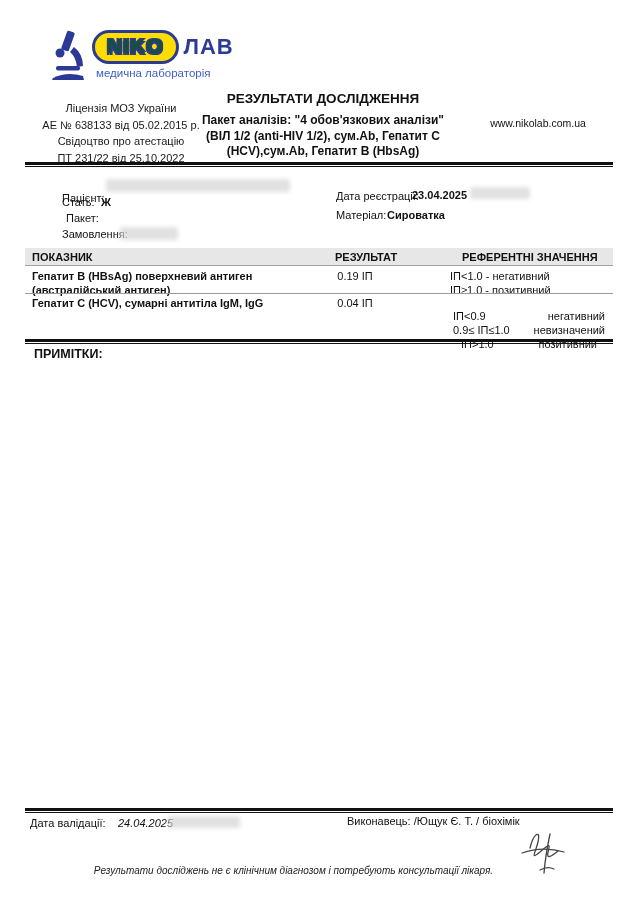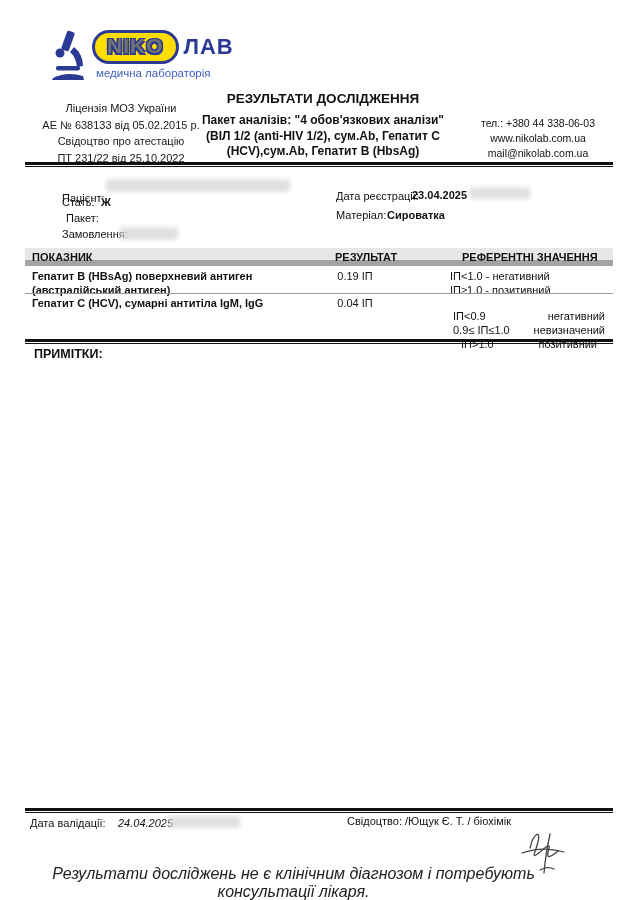--- a/index.html
+++ b/index.html
@@ -6,21 +6,21 @@
   body { background:#fff; font-family:"Liberation Sans", sans-serif; color:#111; }
   .page { position:relative; width:638px; height:900px; background:#fff; overflow:hidden; }
 
   
   .logo { position:absolute; left:50px; top:30px; display:flex; align-items:flex-start; }
   .logo-right { margin-left:6px; }
   .logo-row { display:flex; align-items:center; }
   .logo-pill {
     background:#ffdd00; border:3px solid #2b3a94; border-radius:20px;
     padding:1px 12px 3px 12px; font-size:21px; font-weight:bold; letter-spacing:1px;
-    color:#737373;
+    color:#14532d;
     text-shadow:-1.5px -1.5px 0 #2b3a94, 1.5px -1.5px 0 #2b3a94, -1.5px 1.5px 0 #2b3a94, 1.5px 1.5px 0 #2b3a94;
   }
   .logo-suffix { color:#2b3a94; font-size:22px; font-weight:bold; margin-left:5px; letter-spacing:1px; }
   .logo-tagline { color:#3f5ec7; font-size:11.5px; margin-top:3px; margin-left:4px; }
 
   
   .license { position:absolute; left:26px; top:100px; width:190px; text-align:center;
              font-size:11px; line-height:1.5; color:#1a1a1a; }
   .doc-title { position:absolute; left:188px; top:91px; width:270px; text-align:center;
                font-size:13.5px; font-weight:bold; }
@@ -34,30 +34,30 @@
                 border-top:3px solid #111; border-bottom:1px solid #111; }
   .rule-thin { position:absolute; left:25px; width:588px; border-top:1px solid #9a9a9a; }
 
   
   .fld { position:absolute; font-size:11px; }
   .b { font-weight:bold; }
   .redacted { position:absolute; background:#d7d7d7; filter:blur(2px); border-radius:2px; opacity:.75; }
 
   
   .thead { position:absolute; left:25px; top:248px; width:588px; height:18px;
-           background:#e7e7e7; border-bottom:6px solid #a3a3a3; }
+           background:#e7e7e7; border-bottom:1px solid #a3a3a3; }
   .th { position:absolute; top:3px; font-size:11px; font-weight:bold; }
   .cell { position:absolute; font-size:11px; line-height:1.25; }
   .ref-split { display:flex; justify-content:space-between; }
 
   
   .notes-label { position:absolute; left:34px; top:347px; font-size:12.5px; font-weight:bold; }
   .sig { position:absolute; left:514px; top:826px; }
   .disclaimer { position:absolute; left:0; top:865px; width:568px; text-align:center;
-                font-size:16px; font-style:italic; color:#222;padding-left:19px; }
+                font-size:10px; font-style:italic; color:#222;padding-left:19px; }
   .i { font-style:italic; }
 </style>
 </head>
 <body>
 
 <div class="page">
 
   <div class="logo">
     <span>
       <svg width="36" height="50" viewBox="0 0 36 50">
@@ -87,23 +87,21 @@
   </div>
 
   <div class="doc-title">РЕЗУЛЬТАТИ ДОСЛІДЖЕННЯ</div>
   <div class="package">
     <div>Пакет аналізів: "4 обов'язкових аналізи"</div>
     <div>(ВІЛ 1/2 (anti-HIV 1/2), сум.Ab, Гепатит С</div>
     <div>(HCV),сум.Ab, Гепатит В (HbsAg)</div>
   </div>
 
   <div class="contact">
-    <div>тел.: +380 44 338-06-03</div>
     <div>www.nikolab.com.ua</div>
-    <div>mail@nikolab.com.ua</div>
   </div>
 
   <div class="rule-thick" style="top:162px"></div>
 
   <div class="fld" style="left:62px;top:192px">Пацієнт:</div>
   <div class="redacted" style="left:106px;top:179px;width:184px;height:13px"></div>
 
   <div class="fld" style="left:62px;top:196px">Стать:</div>
   <div class="fld b" style="left:101px;top:196px">Ж</div>
 
@@ -157,21 +155,21 @@
   <div class="rule-thick" style="top:339px"></div>
 
   <div class="notes-label">ПРИМІТКИ:</div>
 
   <div class="rule-thick" style="top:808px"></div>
 
   <div class="fld" style="left:30px;top:817px">Дата валідації:</div>
   <div class="fld i" style="left:118px;top:817px">24.04.2025</div>
   <div class="redacted" style="left:168px;top:816px;width:72px;height:12px"></div>
 
-  <div class="fld" style="left:347px;top:815px">Свідоцтво: /Ющук  Є. Т. / біохімік</div>
+  <div class="fld" style="left:347px;top:815px">Виконавець: /Ющук  Є. Т. / біохімік</div>
 
   <div class="sig">
     <svg width="56" height="50" viewBox="0 0 56 50" fill="none" stroke="#444" stroke-width="1.3" stroke-linecap="round">
       <path d="M16 22 C 20 6, 27 4, 24 16 C 21 28, 16 34, 26 26 C 34 19, 37 16, 34 26 C 32 34, 38 30, 44 25"></path>
       <path d="M8 27 C 22 22, 36 22, 50 26"></path>
       <path d="M36 8 C 33 22, 31 35, 30 47"></path>
       <path d="M26 44 C 31 41, 36 41, 40 43"></path>
     </svg>
   </div>
 

